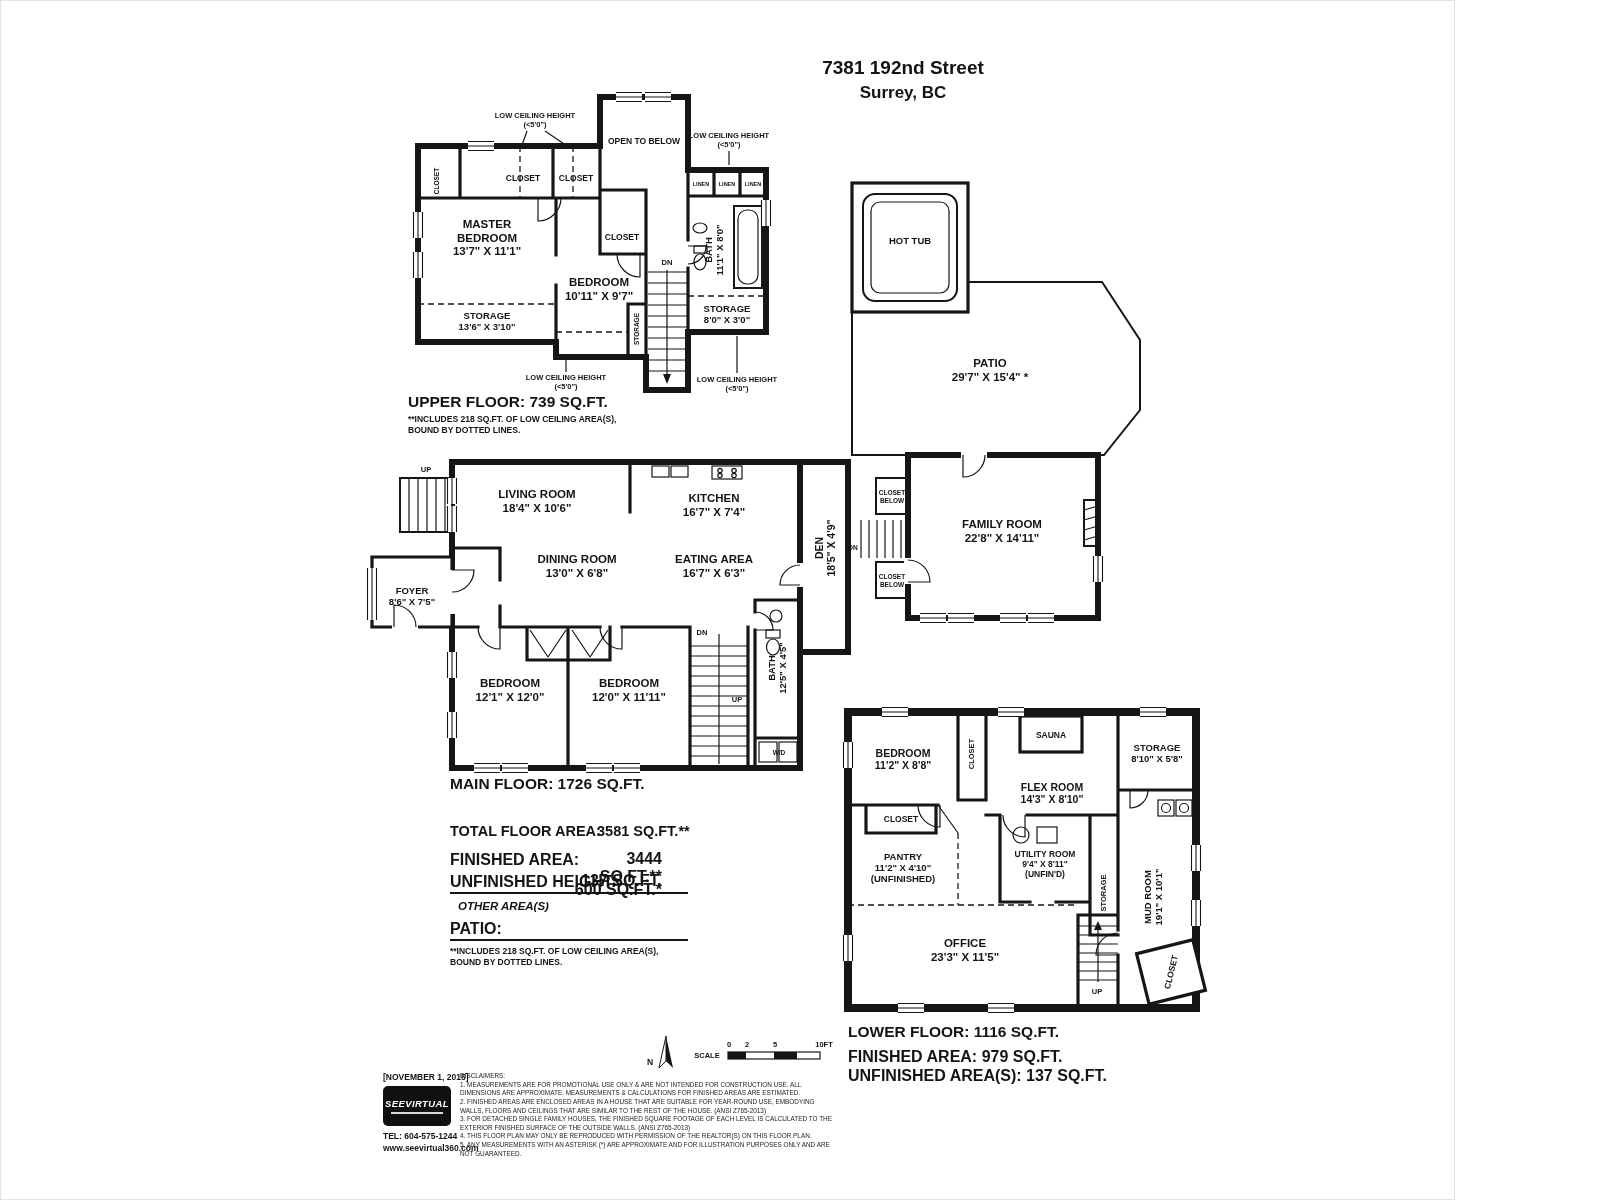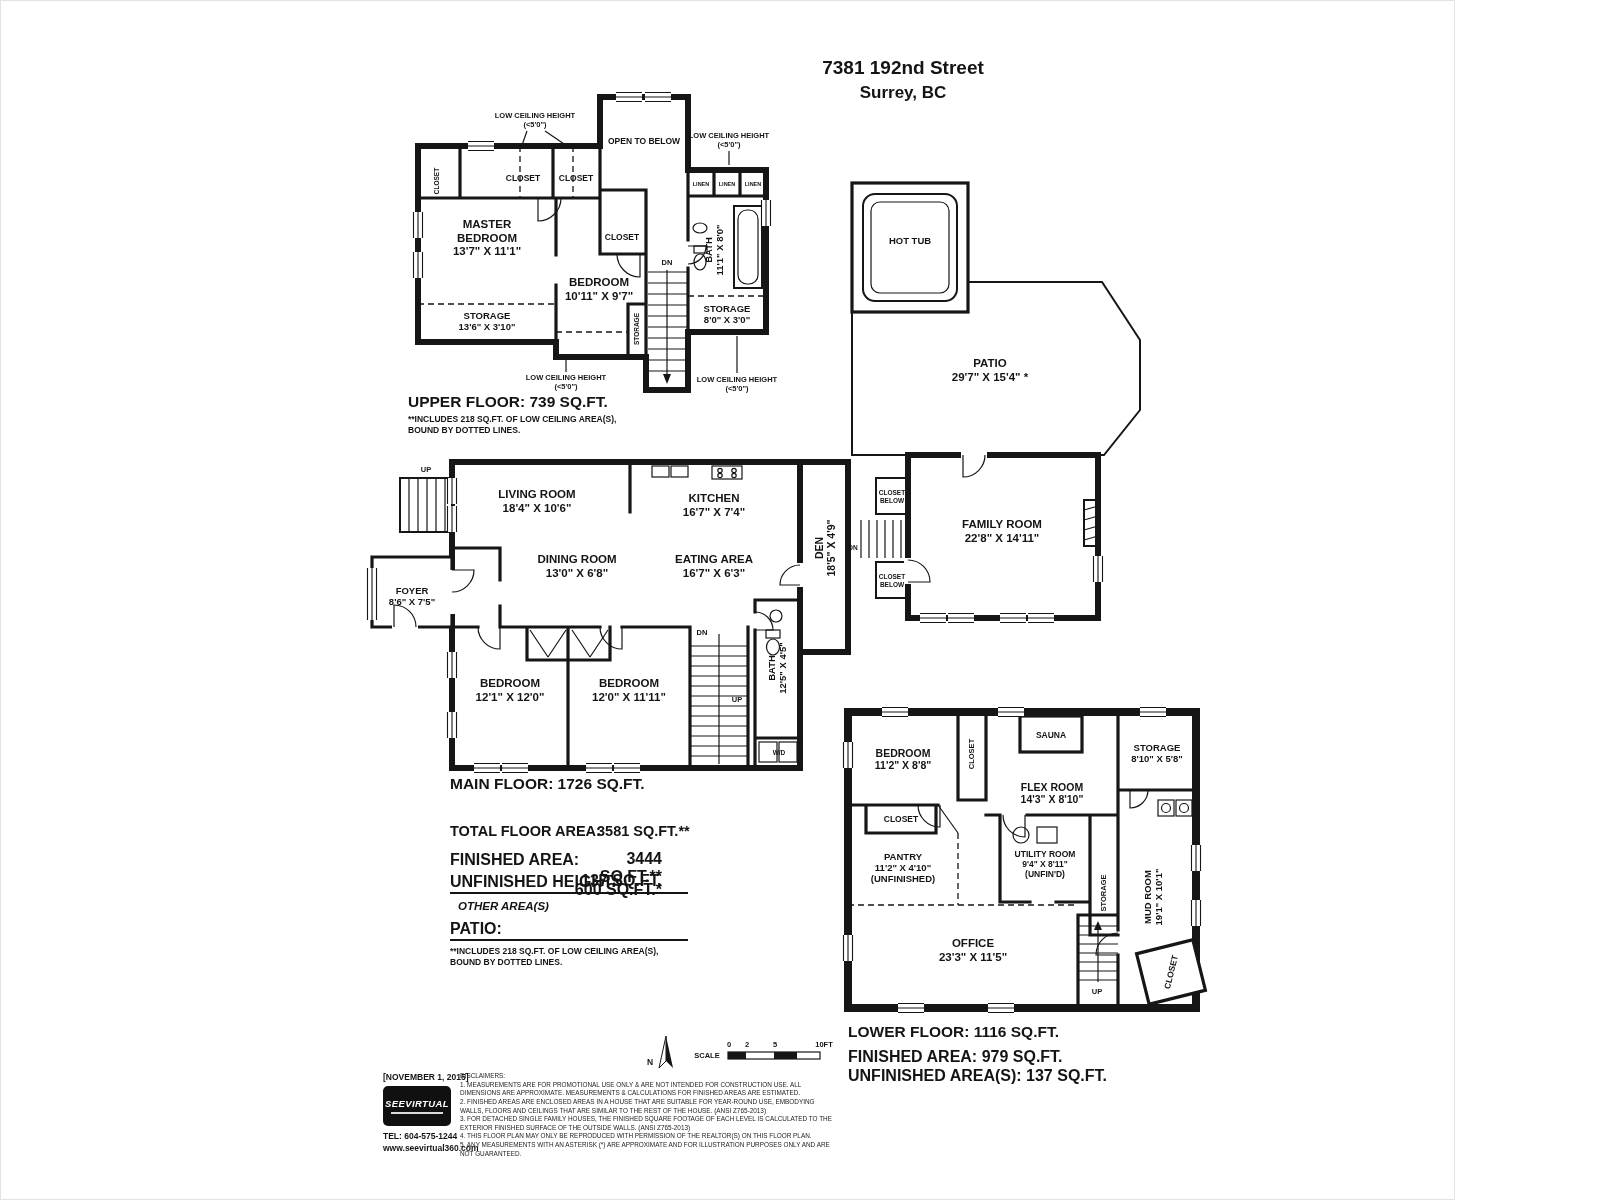--- a/index.html
+++ b/index.html
@@ -298,21 +298,21 @@
   <div class="lbl s8" style="left:901px;top:819px;">CLOSET</div>
   <div class="lbl s9" style="left:903px;top:868px;">PANTRY
 11'2" X 4'10"
 (UN­FINISHED)</div>
   <div class="lbl s8" style="left:1045px;top:864px;">UTILITY ROOM
 9'4" X 8'11"
 (UNFIN'D)</div>
   <div class="lbl rot s7" style="left:1104px;top:893px;">STORAGE</div>
   <div class="lbl rot s9" style="left:1153px;top:897px;">MUD ROOM
 19'1" X 10'1"</div>
-  <div class="lbl s11" style="left:965px;top:951px;margin-left:8px;">OFFICE
+  <div class="lbl s11" style="left:965px;top:951px;">OFFICE
 23'3" X 11'5"</div>
   <div class="lbl s7" style="left:1097px;top:992px;">UP</div>
   <div class="lbl s8" style="left:1171px;top:972px;transform:translate(-50%,-50%) rotate(-76deg);">CLOSET</div>
   <div class="txt s15" style="left:848px;top:1022px;">LOWER FLOOR: 1116 SQ.FT.</div>
   <div class="txt s12" style="left:848px;top:1047px;">FINISHED AREA: 979 SQ.FT.</div>
   <div class="txt s12" style="left:848px;top:1066px;">UNFINISHED AREA(S): 137 SQ.FT.</div>
 
   <div class="lbl s8" style="left:650px;top:1062px;">N</div>
   <div class="lbl s7" style="left:707px;top:1056px;">SCALE</div>
   <div class="lbl s7" style="left:729px;top:1045px;">0</div>

